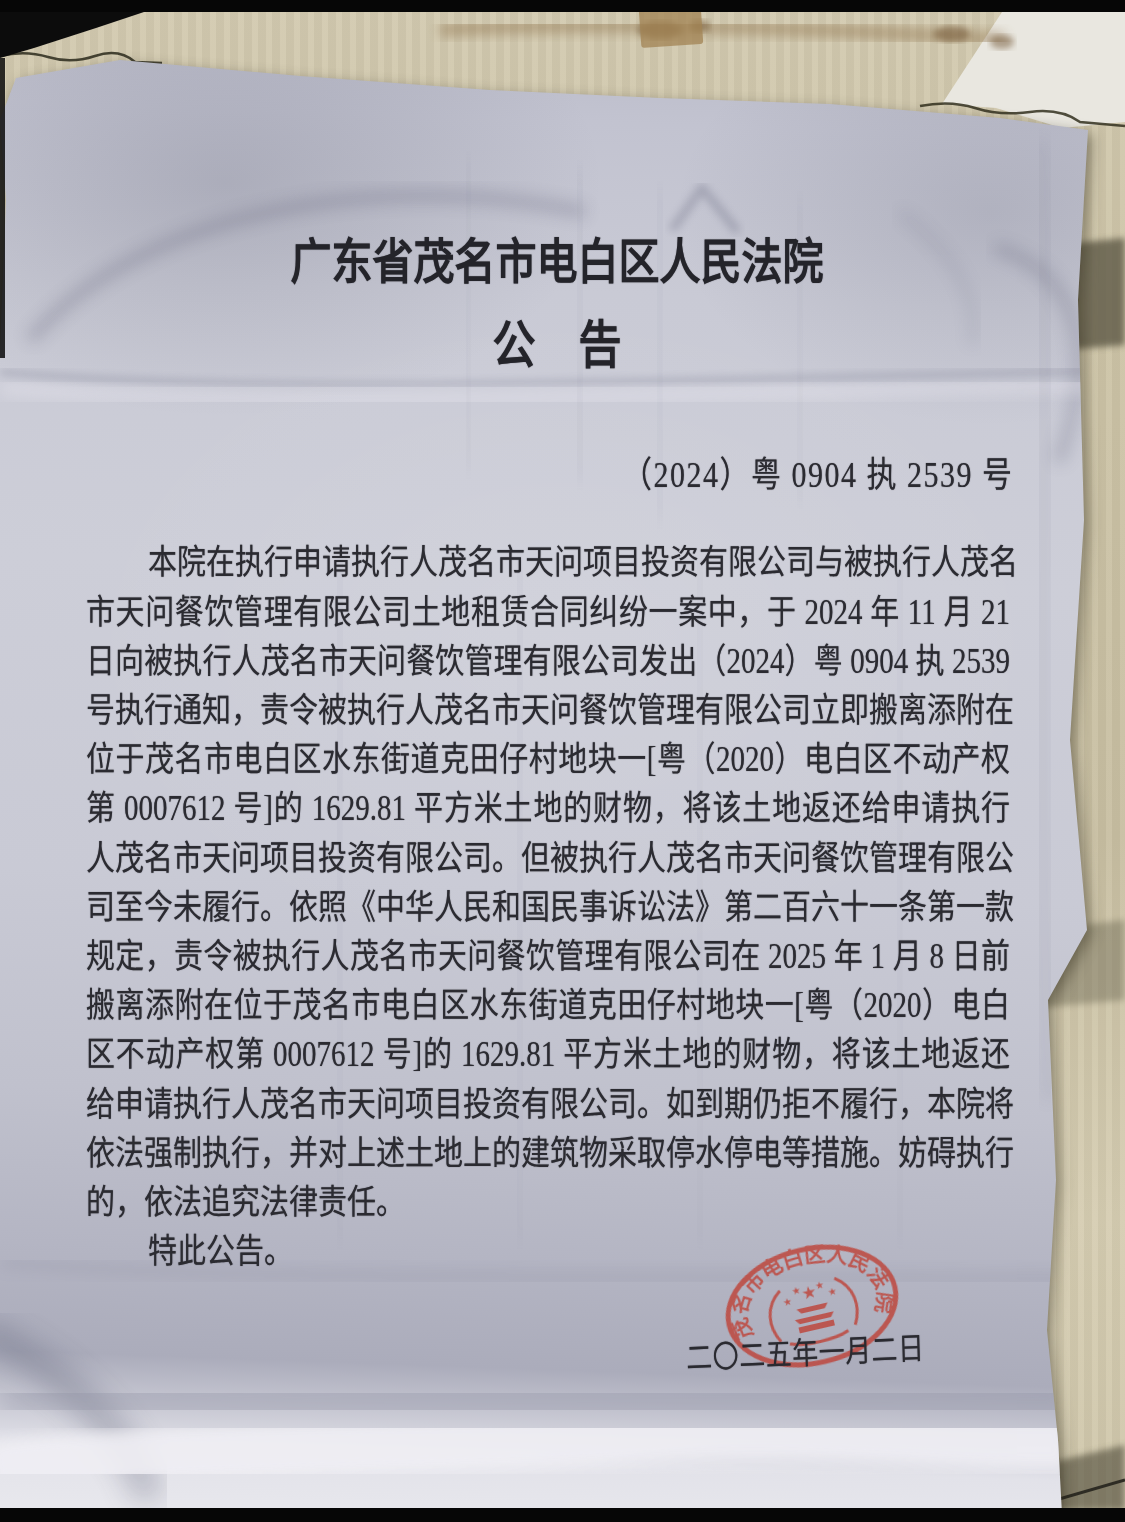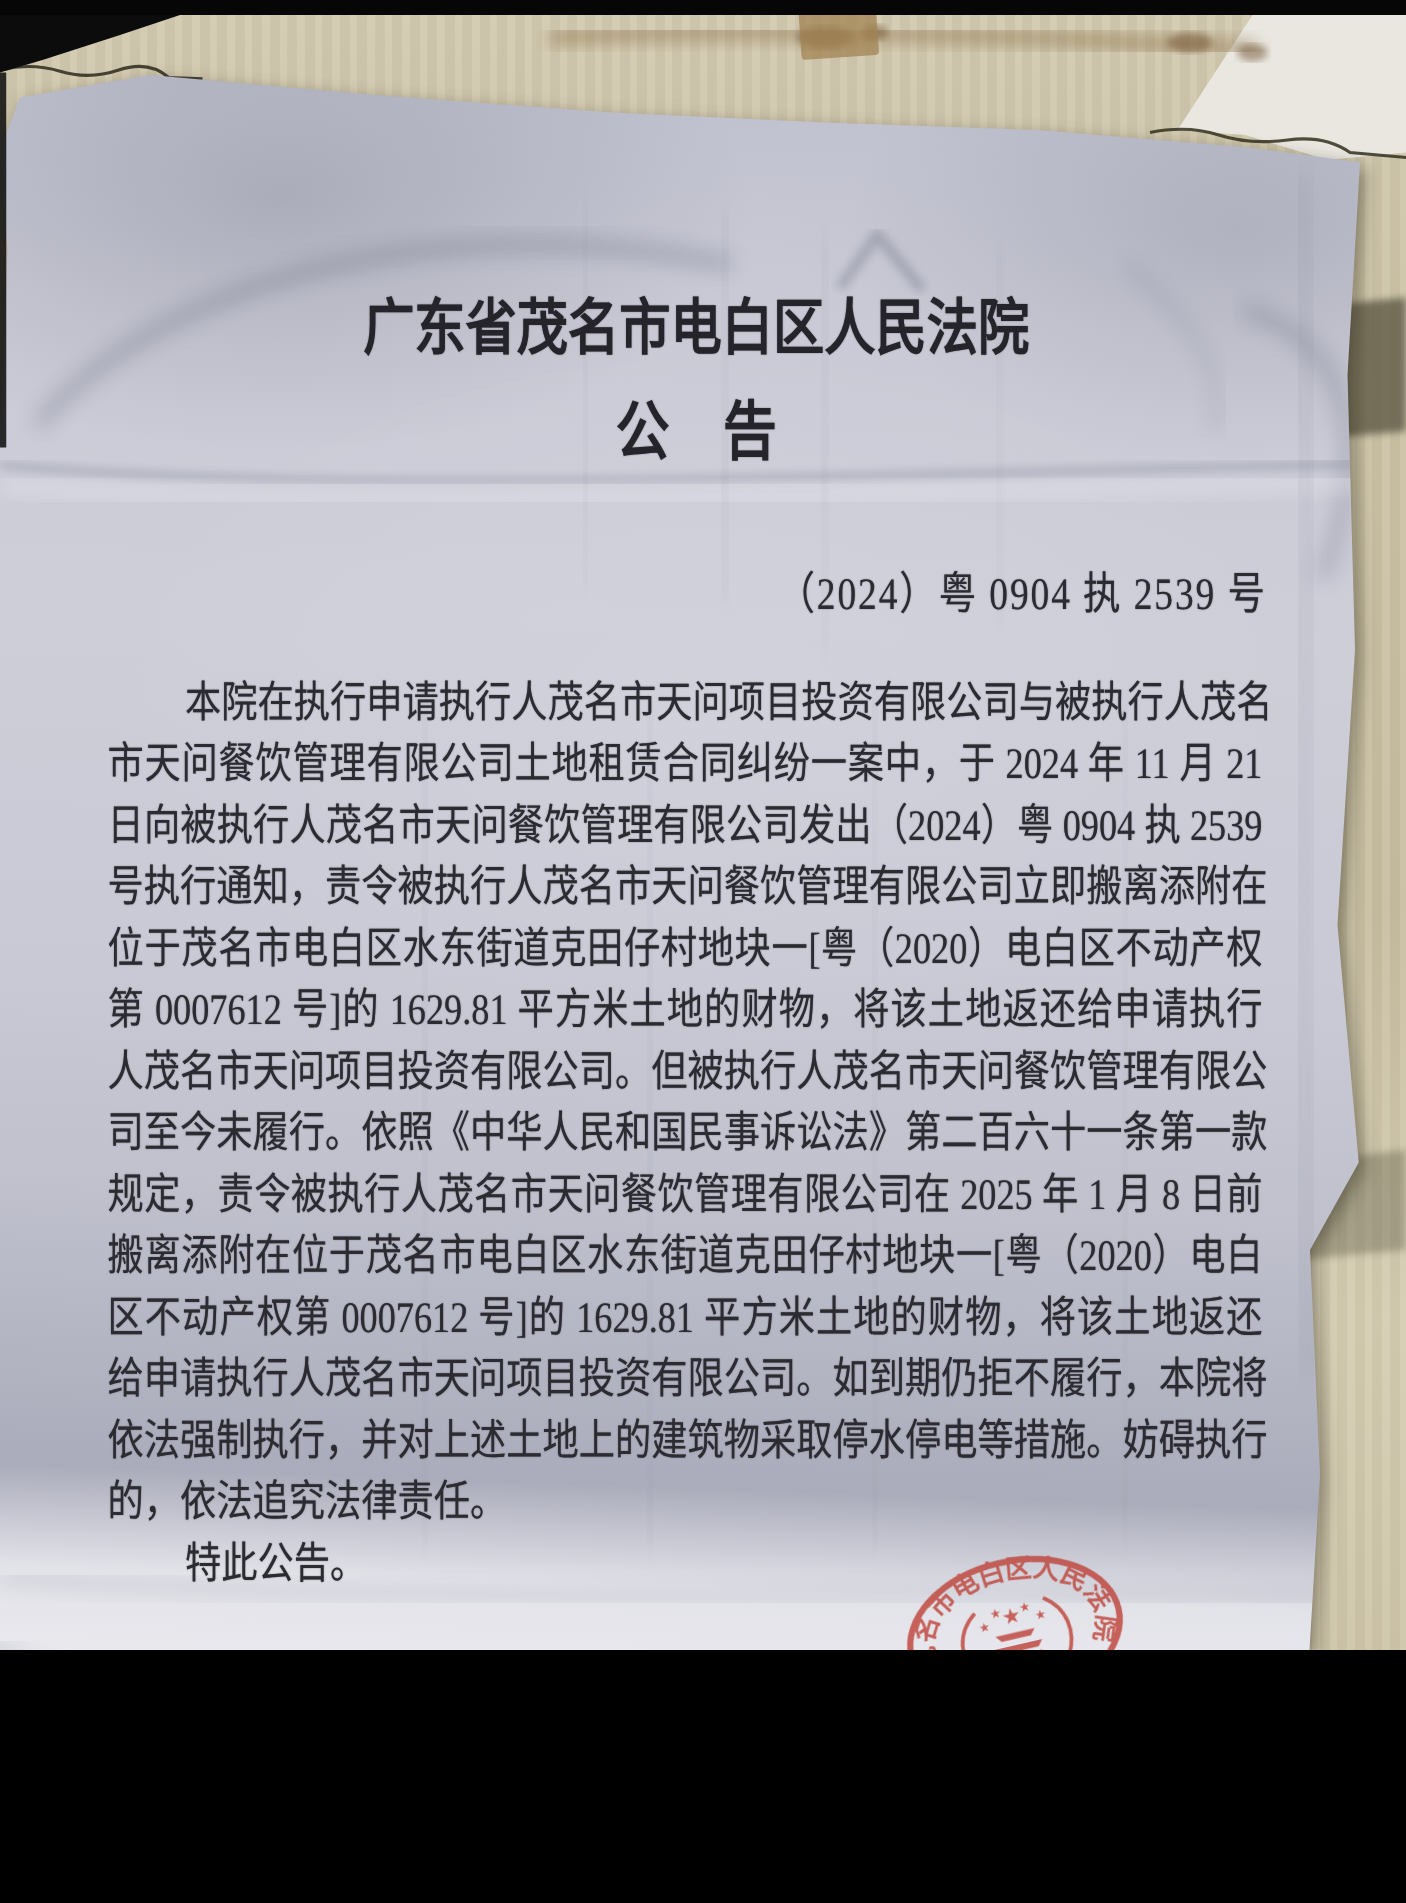--- a/index.html
+++ b/index.html
@@ -3,21 +3,21 @@
 <meta charset="utf-8">
 <style>
   :root{
     --seal-red:#bf4337;
     --ink:#2b2b31;
     --paper:#c9cad5;
     --wall:#cbc2a4;
   }
   html,body{margin:0;padding:0;background:#000;}
   #photo{
-    position:relative;width:1125px;height:1320px;overflow:hidden;
+    position:relative;width:1125px;height:1522px;overflow:hidden;
     background:#000;
     font-family:"Liberation Serif","DejaVu Serif",serif;
   }
   
   .wall{
     position:absolute;inset:0;
     background:
       repeating-linear-gradient(90deg, rgba(255,255,255,.05) 0 6px, rgba(0,0,0,.03) 6px 14px),
       linear-gradient(180deg,#d3cab0 0%, #cdc4a7 20%, #c8bfa2 55%, #d6cdb2 80%, #cfc6aa 100%);
   }

